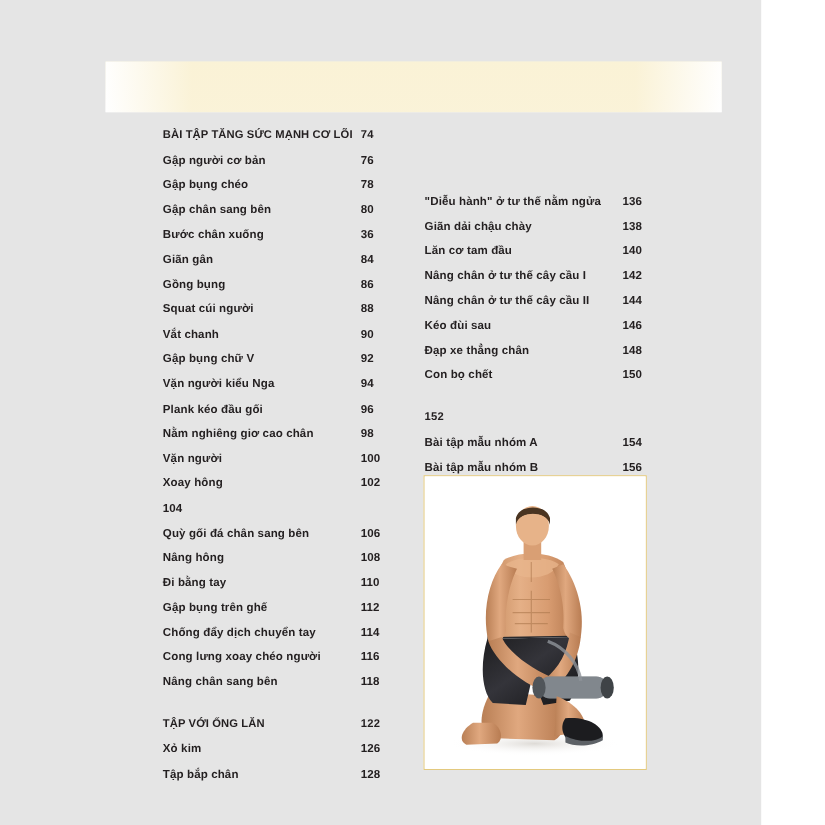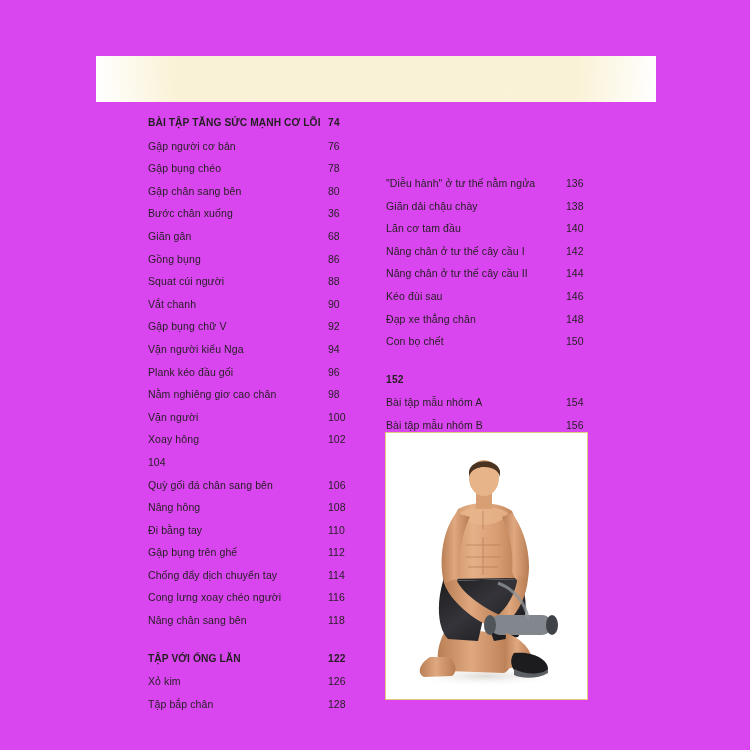--- a/index.html
+++ b/index.html
@@ -8,23 +8,24 @@
   }
   body {
     width: 750px;
     height: 750px;
     background: #ffffff;
     font-family: "Liberation Sans", sans-serif;
     overflow: hidden;
   }
   #page {
     position: relative;
-    width: 750px;
+    width: 652px;
     height: 750px;
-    background: #d946ef;
+    background: #e5e5e5;
+    padding-left: 40px;
   }
   
   .top-band {
     position: absolute;
     left: 96px;
     top: 56px;
     width: 560px;
     height: 46px;
     background: linear-gradient(to bottom, #faf3da 0%, #fdfaee 70%, #ffffff 100%);
   }
@@ -51,20 +52,21 @@
     left: 386px;
     top: 172px;
     width: 202px;
   }
   .toc-entry {
     display: flex;
     justify-content: space-between;
     align-items: baseline;
     line-height: 22.6px;
     white-space: nowrap;
+    font-weight: bold;
   }
   .toc-entry .label {
     letter-spacing: 0.1px;
   }
   .toc-entry .page {
     text-align: left;
     min-width: 22px;
   }
   .toc-entry.section {
     font-weight: bold;
@@ -129,21 +131,21 @@
       <div class="toc-entry">
         <span class="label">Gập chân sang bên</span>
         <span class="page">80</span>
       </div>
       <div class="toc-entry">
         <span class="label">Bước chân xuống</span>
         <span class="page">36</span>
       </div>
       <div class="toc-entry">
         <span class="label">Giãn gân</span>
-        <span class="page">68</span>
+        <span class="page">84</span>
       </div>
       <div class="toc-entry">
         <span class="label">Gồng bụng</span>
         <span class="page">86</span>
       </div>
       <div class="toc-entry">
         <span class="label">Squat cúi người</span>
         <span class="page">88</span>
       </div>
       <div class="toc-entry">

